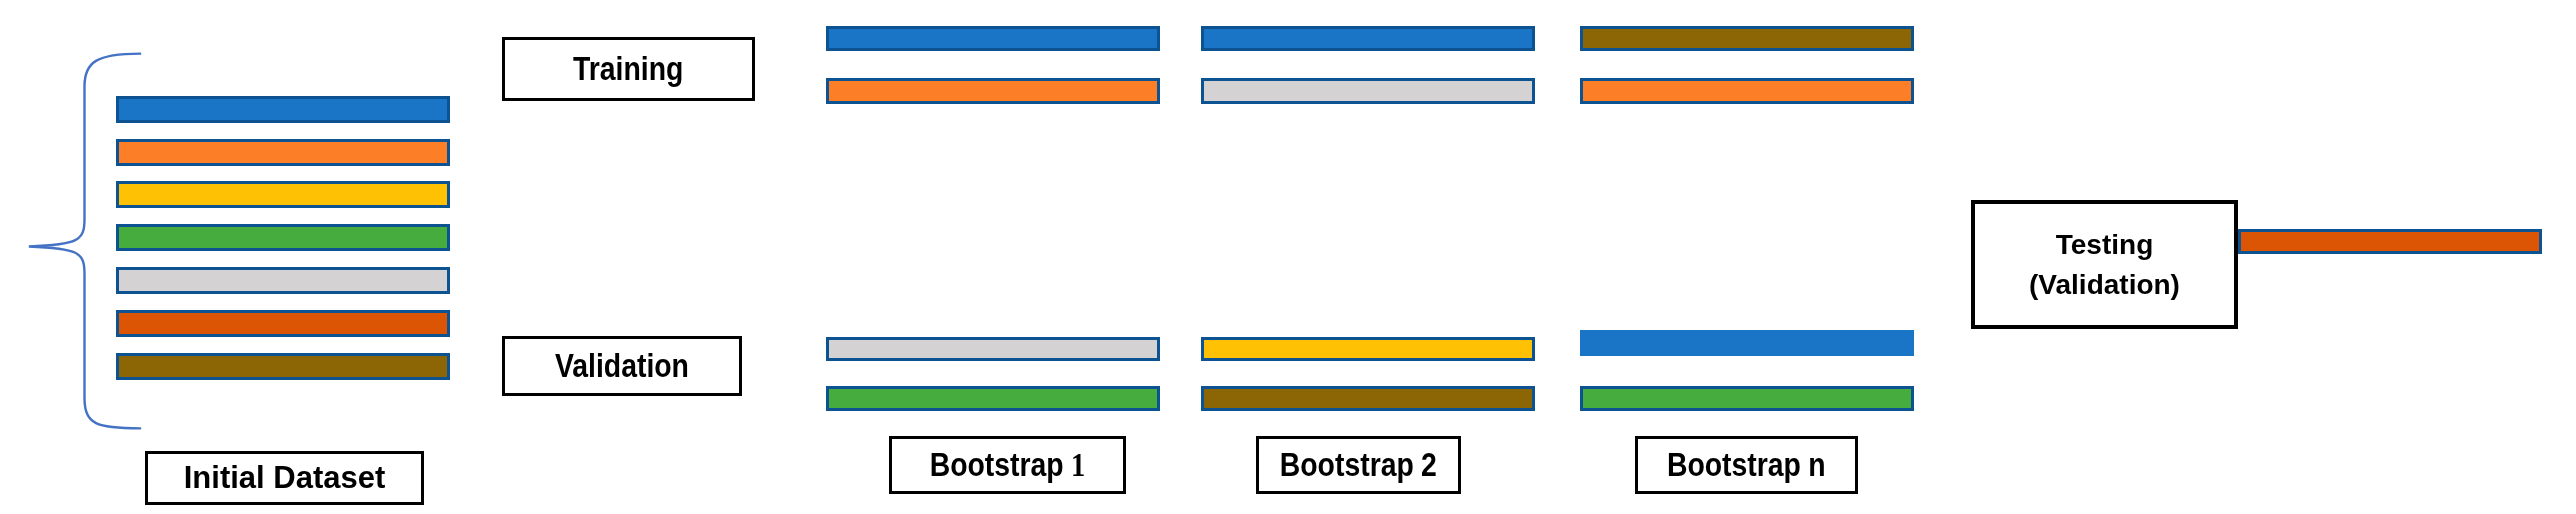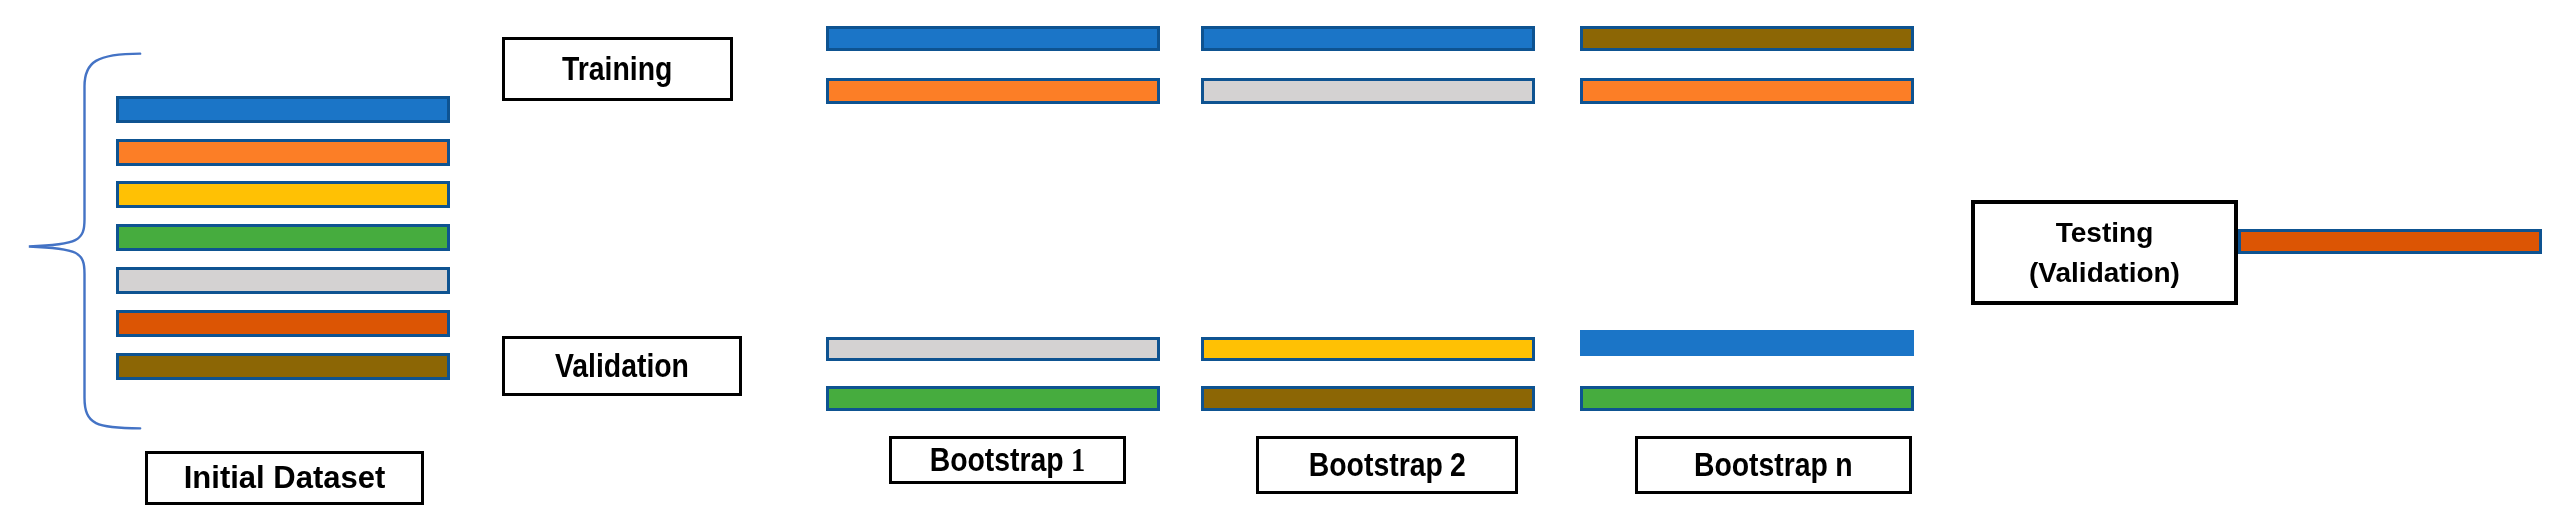--- a/index.html
+++ b/index.html
@@ -49,57 +49,57 @@
   <div class="bar" style="left: 116px; top: 181px; width: 334px; height: 27px; background-color: rgb(255, 193, 4);"></div>
   <div class="bar" style="left: 116px; top: 224px; width: 334px; height: 27px; background-color: rgb(70, 172, 62);"></div>
   <div class="bar" style="left: 116px; top: 267px; width: 334px; height: 27px; background-color: rgb(212, 210, 210);"></div>
   <div class="bar" style="left: 116px; top: 310px; width: 334px; height: 27px; background-color: rgb(220, 85, 4);"></div>
   <div class="bar" style="left: 116px; top: 353px; width: 334px; height: 27px; background-color: rgb(140, 102, 5);"></div>
 
   <div class="lbox fs-init" style="left:145px;top:403px;width:279px;height:54px;margin-top:48px;">
     <span>Initial Dataset</span>
   </div>
 
-  <div class="lbox fs-train" style="left:502px;top:37px;width:231px;height:64px;">
+  <div class="lbox fs-train" style="left:502px;top:37px;width:253px;height:64px;">
     <span class="squeeze">Training</span>
   </div>
   <div class="lbox fs-train" style="left:502px;top:336px;width:240px;height:60px;">
     <span class="squeeze">Validation</span>
   </div>
 
   <div class="bar" style="left: 826px; top: 26px; width: 334px; height: 25px; background-color: rgb(27, 117, 199);"></div>
   <div class="bar" style="left: 826px; top: 78px; width: 334px; height: 26px; background-color: rgb(252, 126, 38);"></div>
   <div class="bar" style="left: 826px; top: 337px; width: 334px; height: 24px; background-color: rgb(212, 210, 210);"></div>
   <div class="bar" style="left: 826px; top: 386px; width: 334px; height: 25px; background-color: rgb(70, 172, 62);"></div>
-  <div class="lbox fs-boot" style="left:889px;top:436px;width:237px;height:48px;">
+  <div class="lbox fs-boot" style="left:889px;top:436px;width:237px;height:58px;">
     <span class="squeeze">
       <span>Bootstrap</span><span class="suffix serif">1</span>
     </span>
   </div>
 
   <div class="bar" style="left: 1201px; top: 26px; width: 334px; height: 25px; background-color: rgb(27, 117, 199);"></div>
   <div class="bar" style="left: 1201px; top: 78px; width: 334px; height: 26px; background-color: rgb(212, 210, 210);"></div>
   <div class="bar" style="left: 1201px; top: 337px; width: 334px; height: 24px; background-color: rgb(255, 193, 4);"></div>
   <div class="bar" style="left: 1201px; top: 386px; width: 334px; height: 25px; background-color: rgb(140, 102, 5);"></div>
-  <div class="lbox fs-boot" style="left:1256px;top:436px;width:262px;height:58px;">
+  <div class="lbox fs-boot" style="left:1256px;top:436px;width:205px;height:58px;">
     <span class="squeeze">
       <span>Bootstrap</span><span class="suffix">2</span>
     </span>
   </div>
 
   <div class="bar" style="left: 1580px; top: 26px; width: 334px; height: 25px; background-color: rgb(140, 102, 5);"></div>
   <div class="bar" style="left: 1580px; top: 78px; width: 334px; height: 26px; background-color: rgb(252, 126, 38);"></div>
   <div class="bar no-border" style="left: 1580px; top: 330px; width: 334px; height: 26px; background-color: rgb(27, 117, 199);"></div>
   <div class="bar" style="left: 1580px; top: 386px; width: 334px; height: 25px; background-color: rgb(70, 172, 62);"></div>
-  <div class="lbox fs-boot" style="left:1635px;top:436px;width:277px;height:58px;">
+  <div class="lbox fs-boot" style="left:1635px;top:436px;width:223px;height:58px;">
     <span class="squeeze">
       <span>Bootstrap</span><span class="suffix">n</span>
     </span>
   </div>
 
-  <div class="lbox testing" style="left:1971px;top:200px;width:267px;height:105px;text-align:right;">
+  <div class="lbox testing" style="left:1971px;top:200px;width:267px;height:129px;text-align:right;">
     <span>Testing</span>
     <span>(Validation)</span>
   </div>
   <div class="bar" style="left: 2238px; top: 229px; width: 304px; height: 25.4px; border-width: 3.6px; background-color: rgb(220, 85, 4);"></div>
 
 </div>
 
 
 </body></html>

